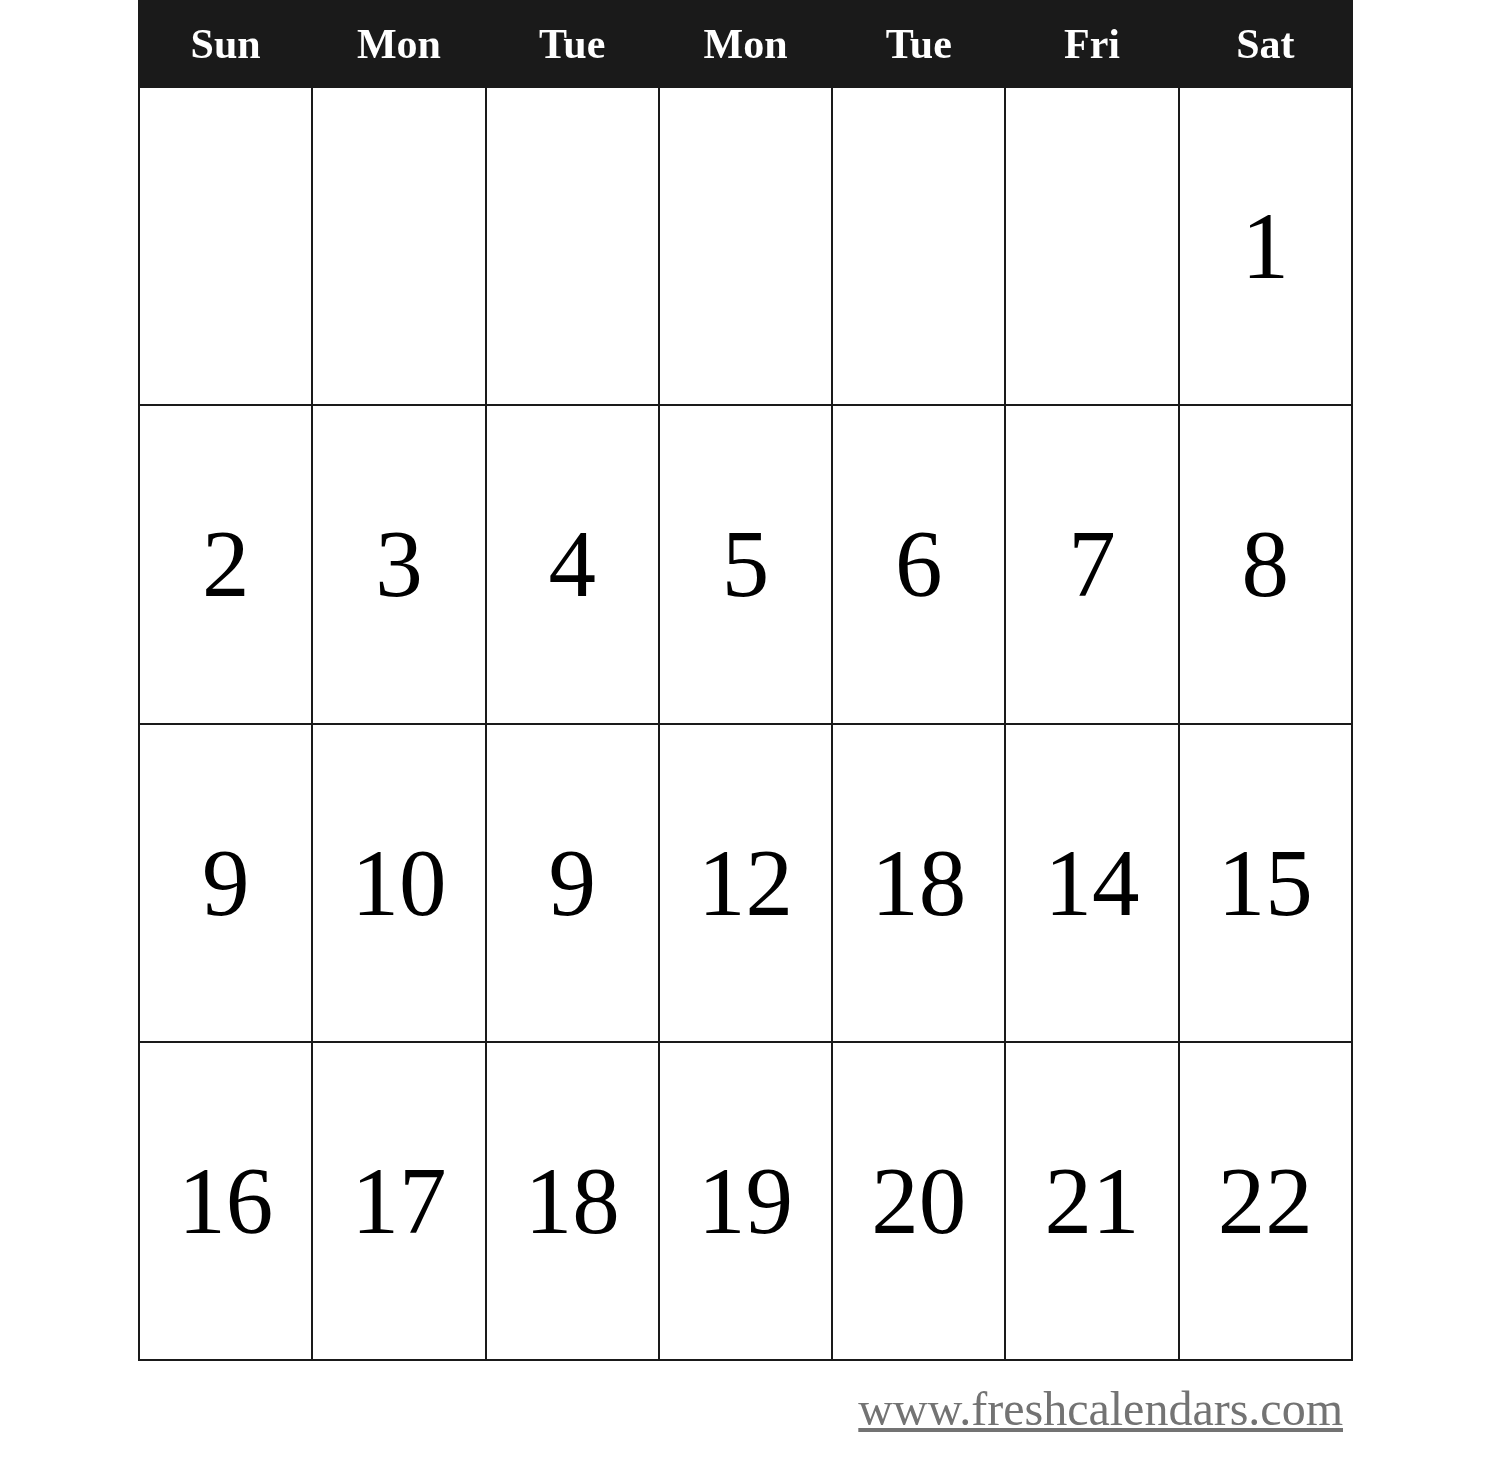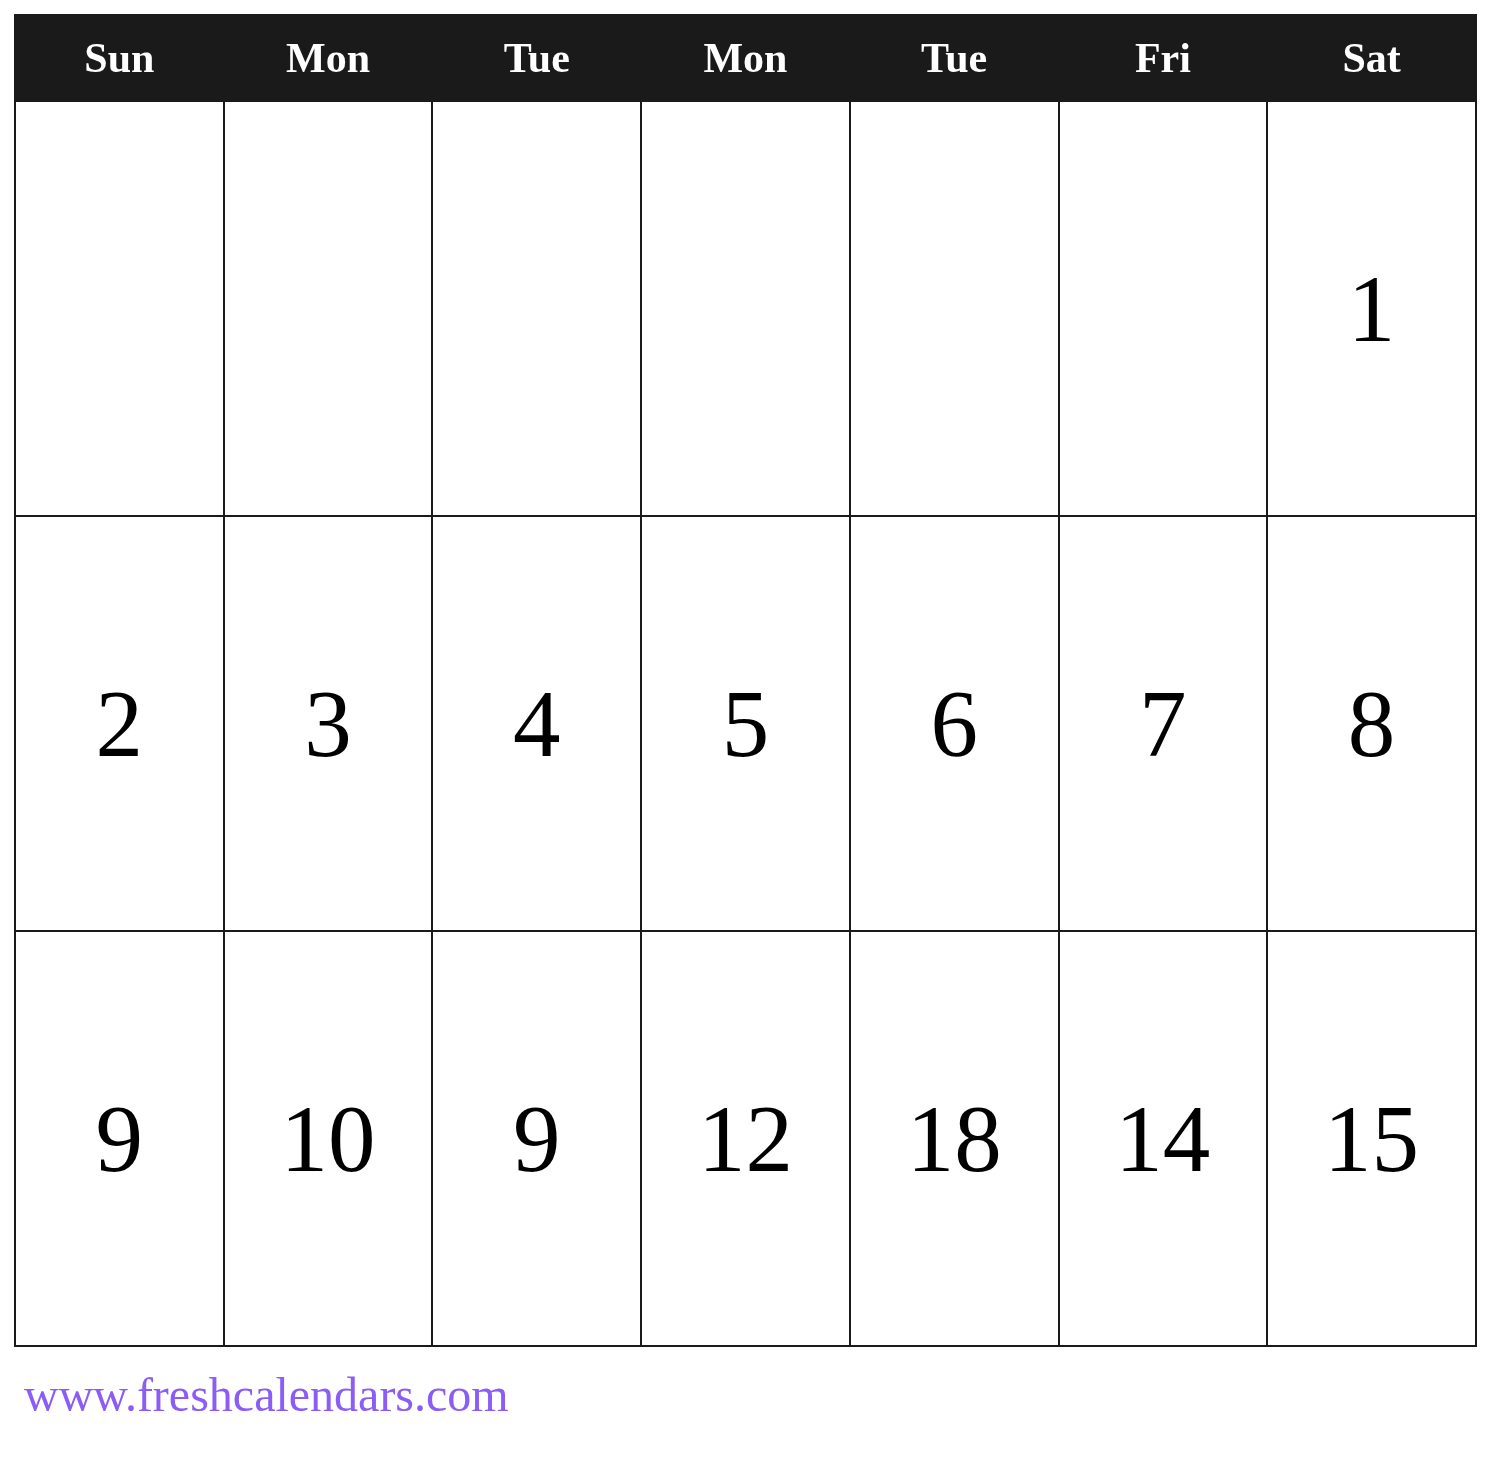--- a/index.html
+++ b/index.html
@@ -12,25 +12,25 @@
       background: #ffffff;
       display: flex;
       flex-direction: column;
       align-items: center;
       justify-content: center;
       min-height: 100vh;
       font-family: Georgia, 'Times New Roman', serif;
     }
 
     .calendar-wrapper {
-      width: 1491px;
+      width: 1215px;
       min-height: 1466px;
       display: flex;
       flex-direction: column;
-      padding: 14px;
+      padding: 0;
     }
 
     .calendar-table {
       width: 100%;
       border-collapse: collapse;
       flex: 1;
     }
 
     .calendar-table th {
       background-color: #1a1a1a;
@@ -53,25 +53,26 @@
       color: #000000;
       height: 185px;
       width: calc(100% / 7);
     }
 
     .calendar-table td.empty {
       background: #ffffff;
     }
 
     .footer {
-      text-align: left;
+      text-align: right;
       font-family: Georgia, 'Times New Roman', serif;
       font-size: 48px;
-      color: #8b5cf6;
+      color: #737373;
       padding: 20px 10px 30px;
+      text-decoration: underline;
     }
   </style>
 </head>
 <body>
 
 <div class="calendar-wrapper">
   <table class="calendar-table">
     <thead>
       <tr>
         <th>Sun</th>
@@ -104,16 +105,25 @@
         </tr>
         <tr>
           <td>9</td>
           <td>10</td>
           <td>9</td>
           <td>12</td>
           <td>18</td>
           <td>14</td>
           <td>15</td>
         </tr>
+        <tr>
+          <td>16</td>
+          <td>17</td>
+          <td>18</td>
+          <td>19</td>
+          <td>20</td>
+          <td>21</td>
+          <td>22</td>
+        </tr>
       </tbody>
   </table>
   <div class="footer">www.freshcalendars.com</div>
 </div>
 
 </body></html>

